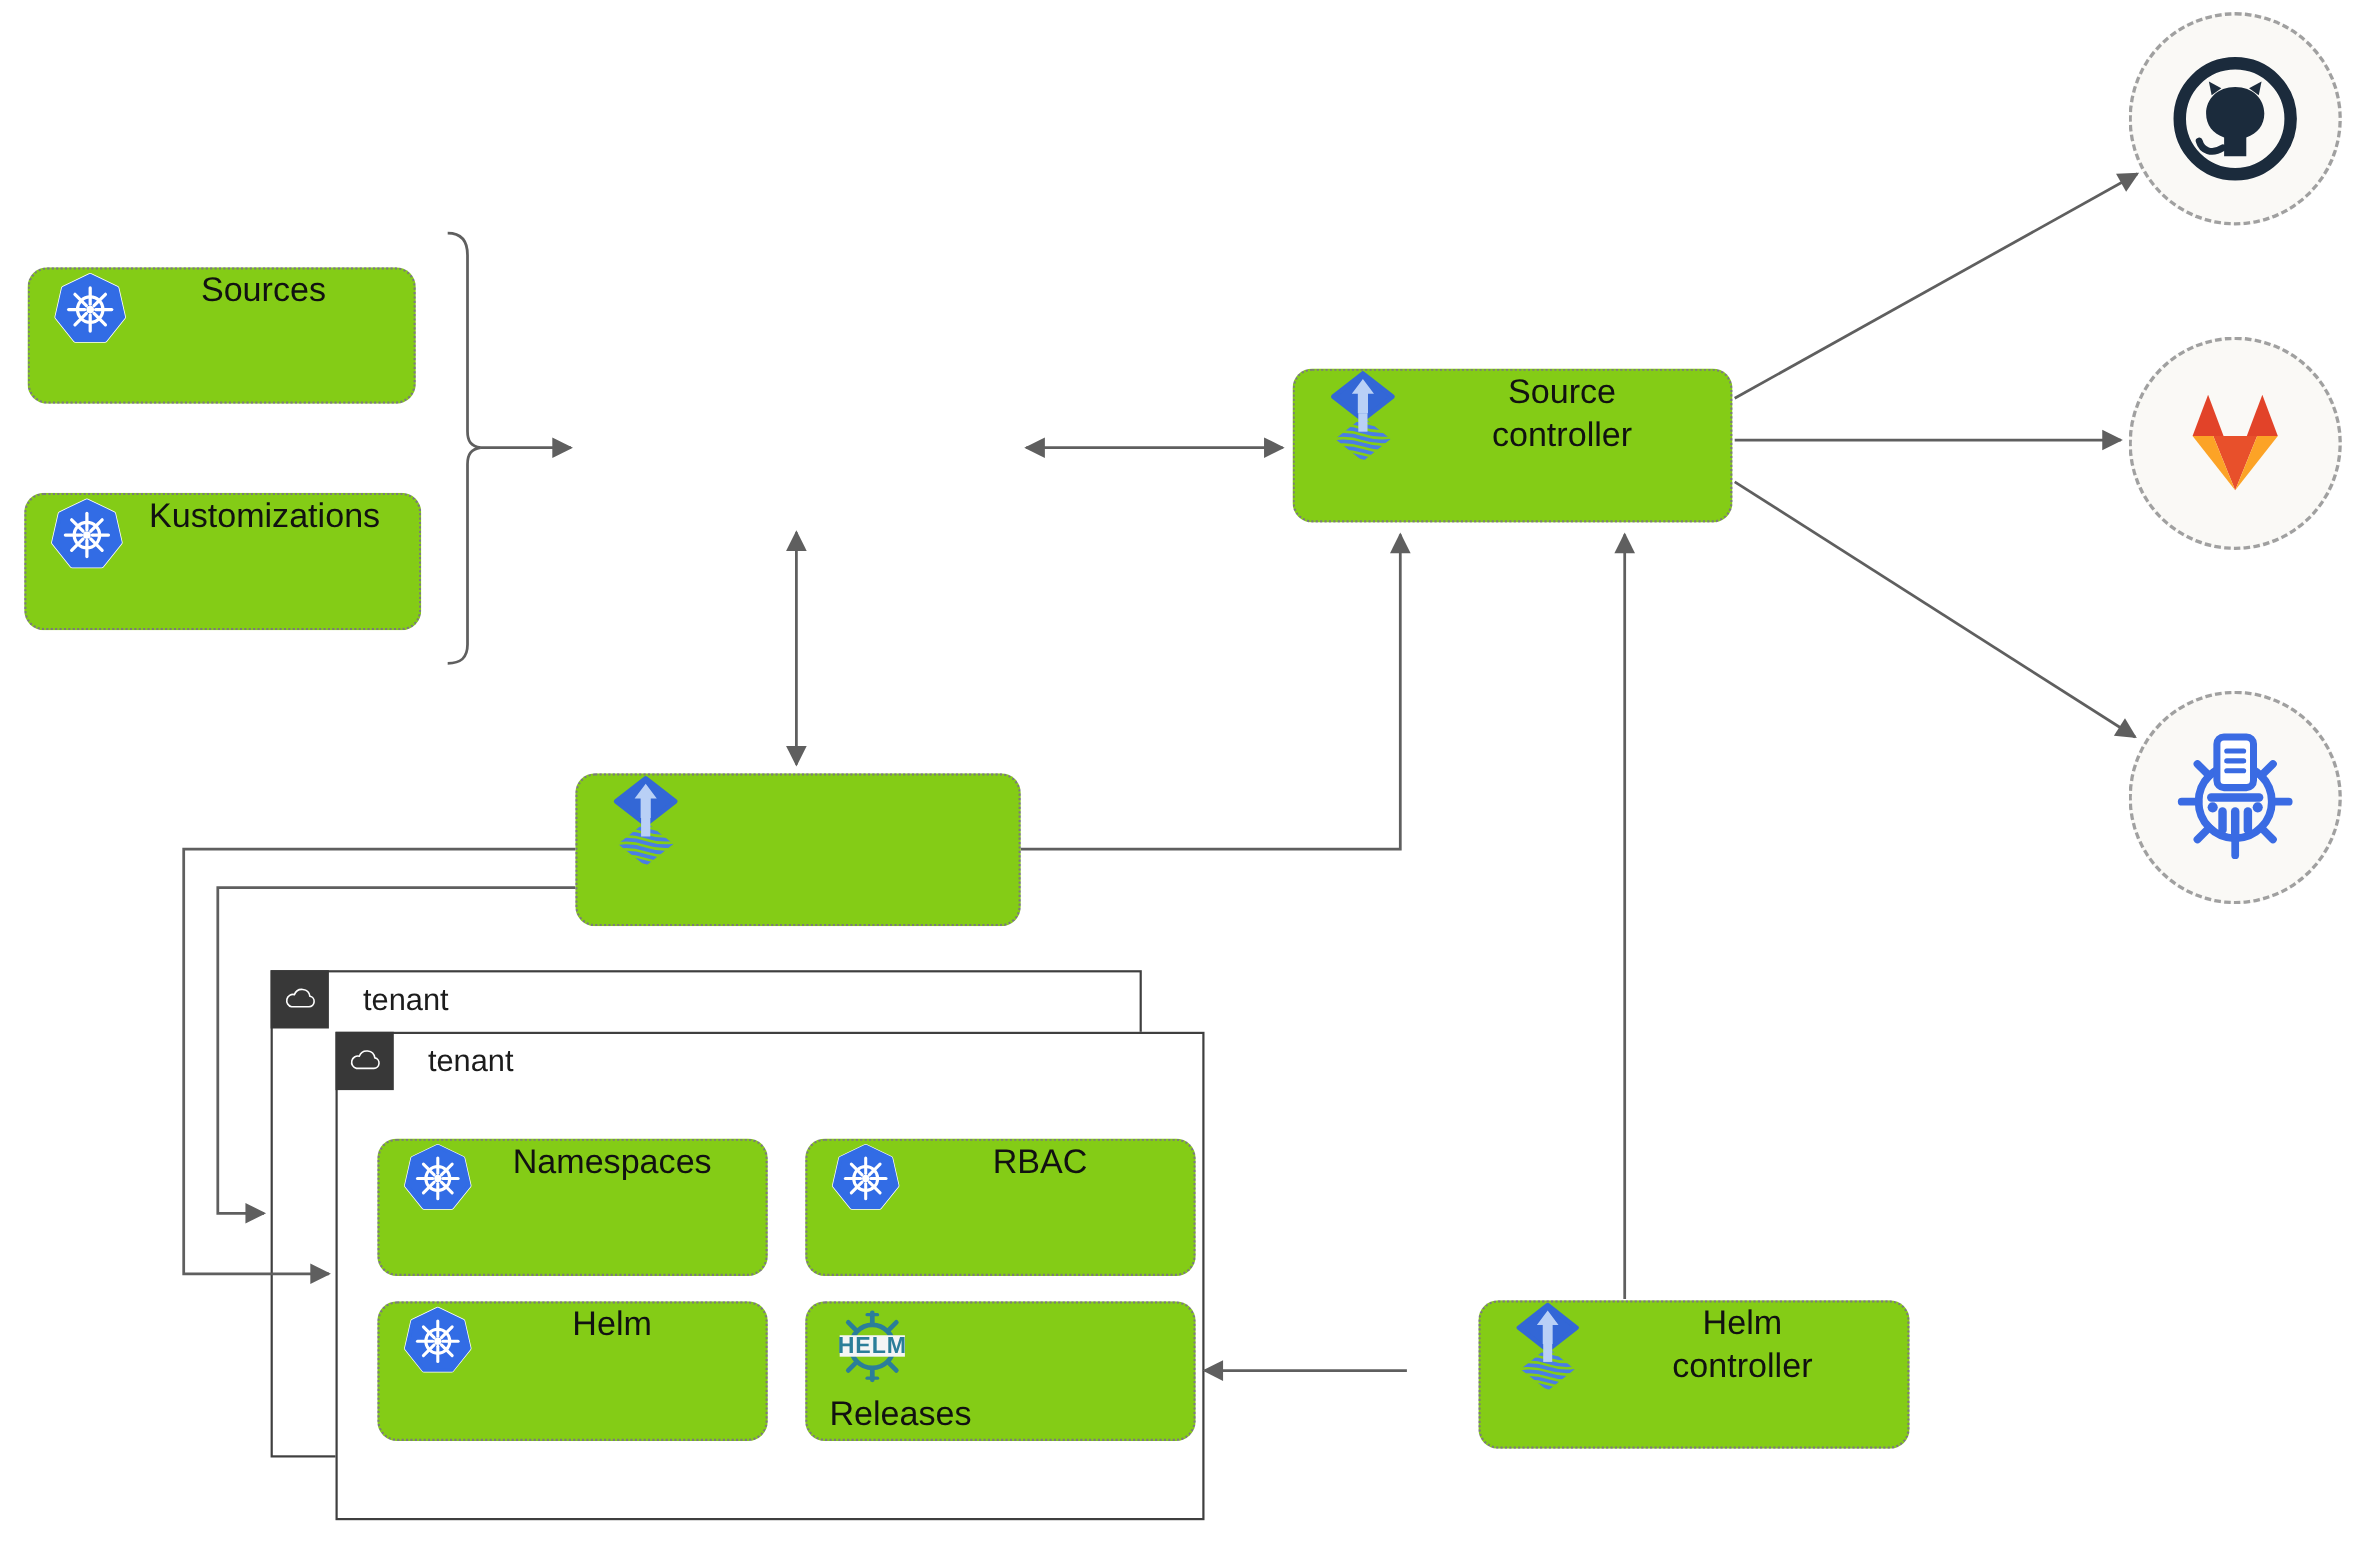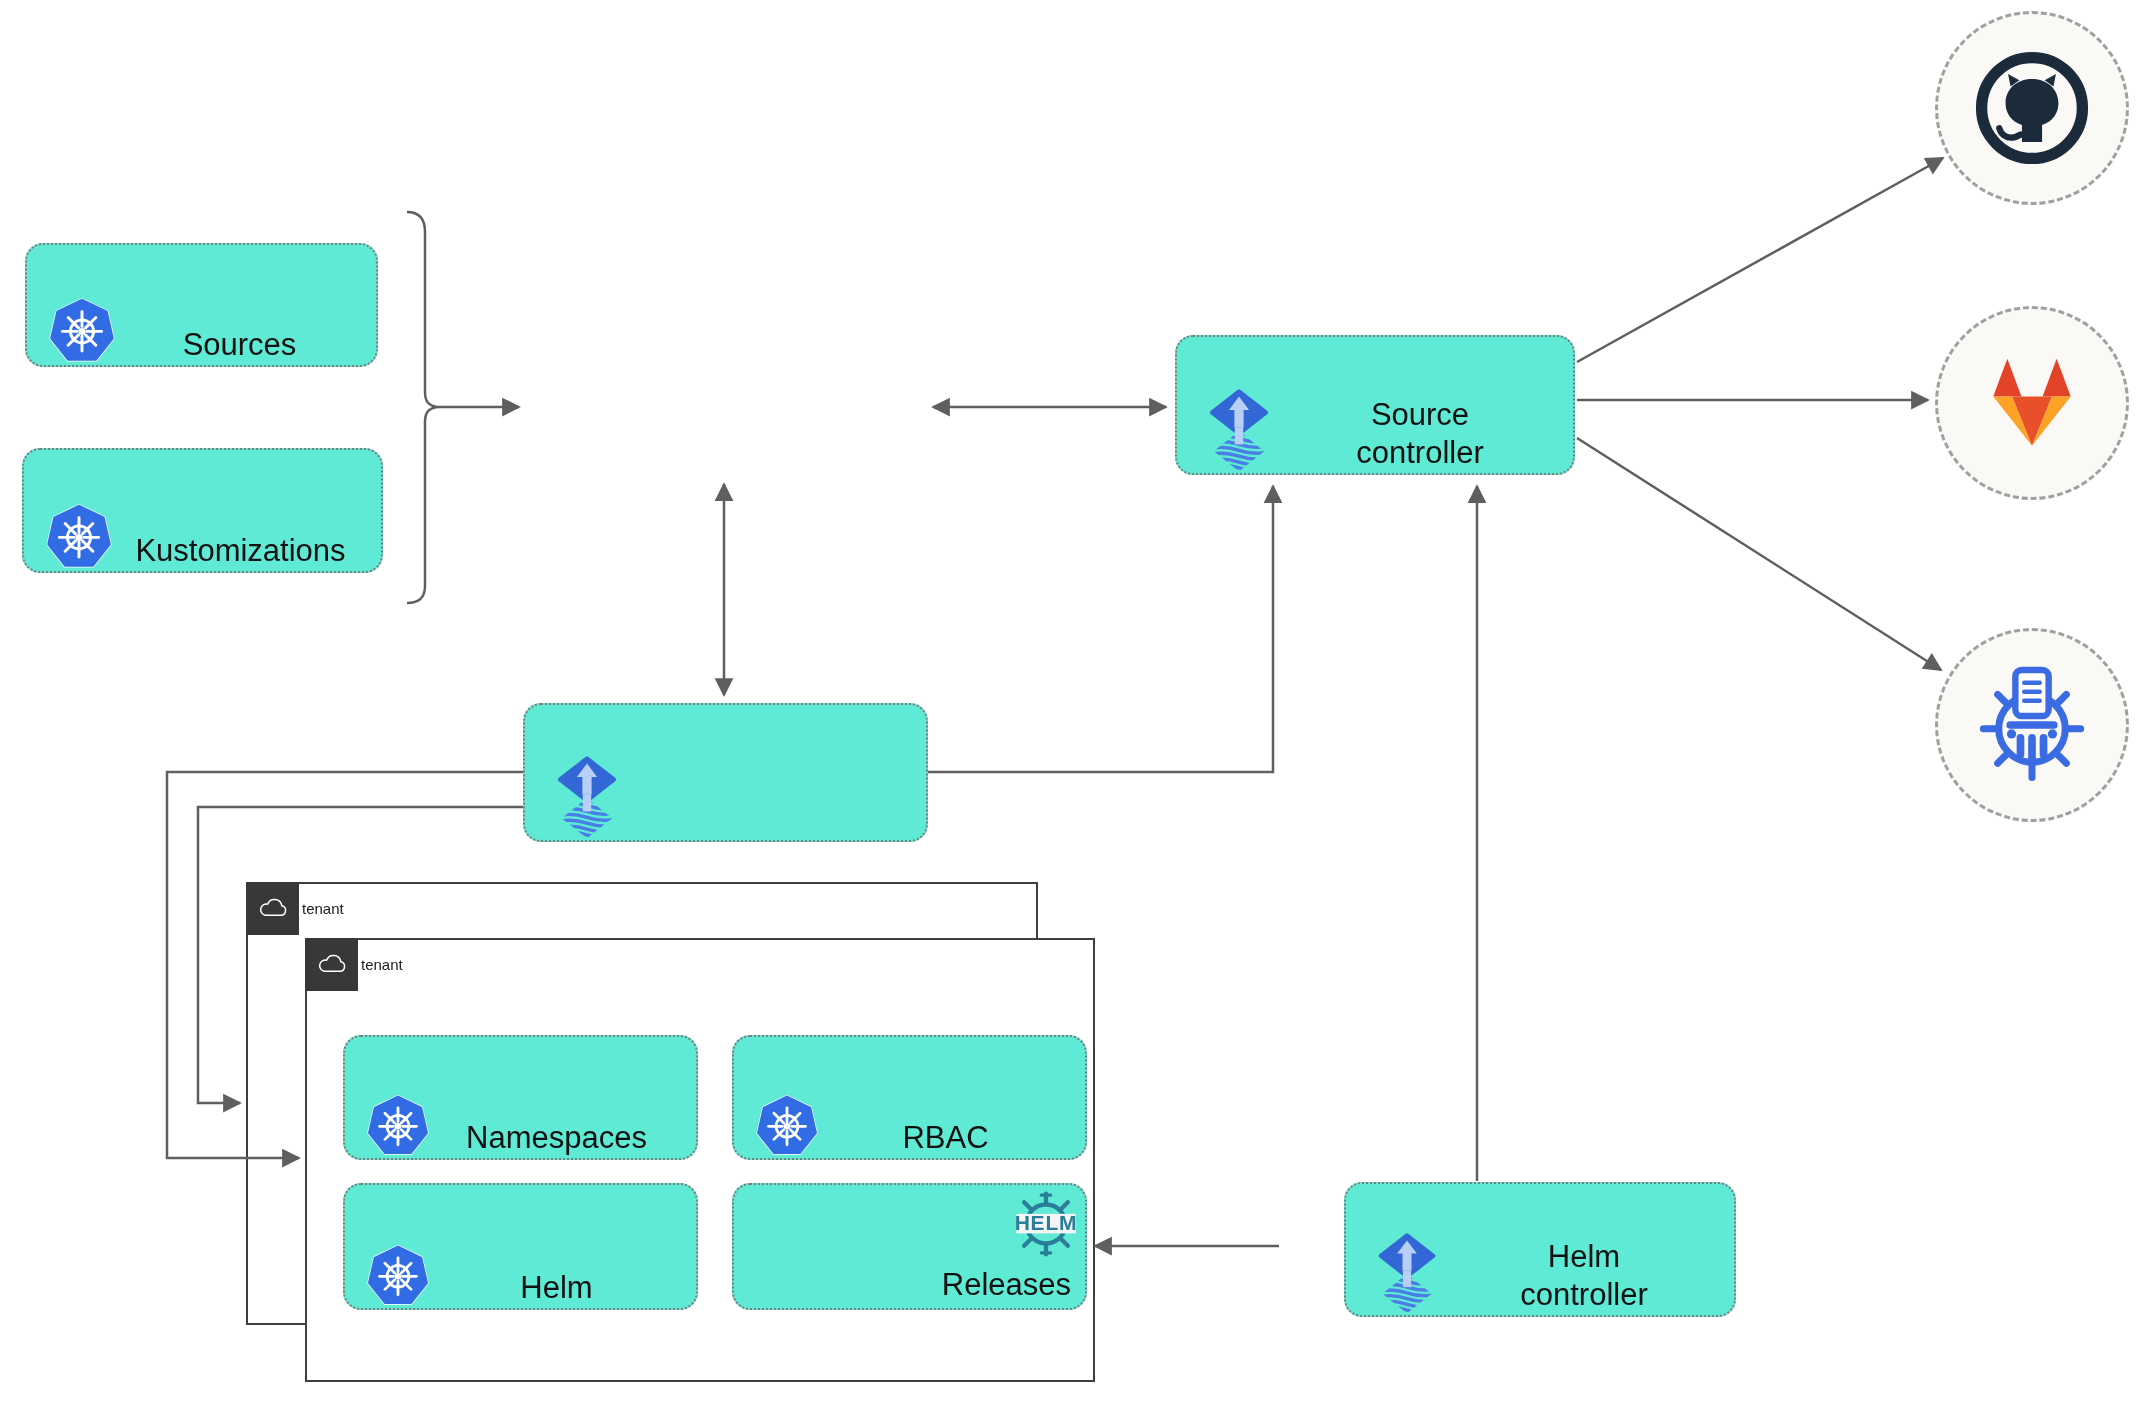--- a/index.html
+++ b/index.html
@@ -1,32 +1,32 @@
 <!DOCTYPE html>
 <html><head>
 <meta charset="utf-8">
 <style>
   html,body{margin:0;padding:0;background:#fff;}
   #canvas{position:relative;width:2144px;height:1407px;background:#ffffff;
           font-family:"Liberation Sans",sans-serif;overflow:hidden;}
 
   
-  .node{position:absolute;background:#5eead4;border:2px dotted #7b7b7b;border-radius:18px;
-        display:flex;align-items:flex-end;box-sizing:border-box;padding-left:20px;}
+  .node{position:absolute;background:#84cc16;border:2px dotted #7b7b7b;border-radius:18px;
+        display:flex;align-items:flex-start;box-sizing:border-box;padding-left:20px;}
   .node-icon{flex:none;}
   .node-label{flex:1;display:flex;justify-content:center;align-items:center;padding-right:14px;}
   .node-label .txt{font-size:31px;color:#111;text-align:center;line-height:1.25;}
   .wrap .txt{max-width:200px;}
 
   
   .tenant{position:absolute;background:#ffffff;border:2px solid #3f3f3f;box-sizing:border-box;}
   .tenant-tab{position:absolute;top:-2px;left:-2px;width:53px;height:53px;background:#383838;
               display:flex;align-items:center;justify-content:center;}
-  .tenant-name{position:absolute;top:-2px;left:54px;height:53px;display:flex;align-items:center;
-               font-size:15px;color:#1c1c1c;}
+  .tenant-name{position:absolute;top:-2px;left:82px;height:53px;display:flex;align-items:center;
+               font-size:28px;color:#1c1c1c;}
 
   
   .circle-node{position:absolute;width:194px;height:194px;border-radius:50%;
                border:3px dashed #a0a0a0;background:#faf9f6;box-sizing:border-box;
                display:flex;align-items:center;justify-content:center;}
 
   .connectors{position:absolute;left:0;top:0;pointer-events:none;z-index:6;}
   .ln{fill:none;stroke:#5f5f5f;stroke-width:2.5;}
 
   .defs-hidden{position:absolute;width:0;height:0;overflow:hidden;}

